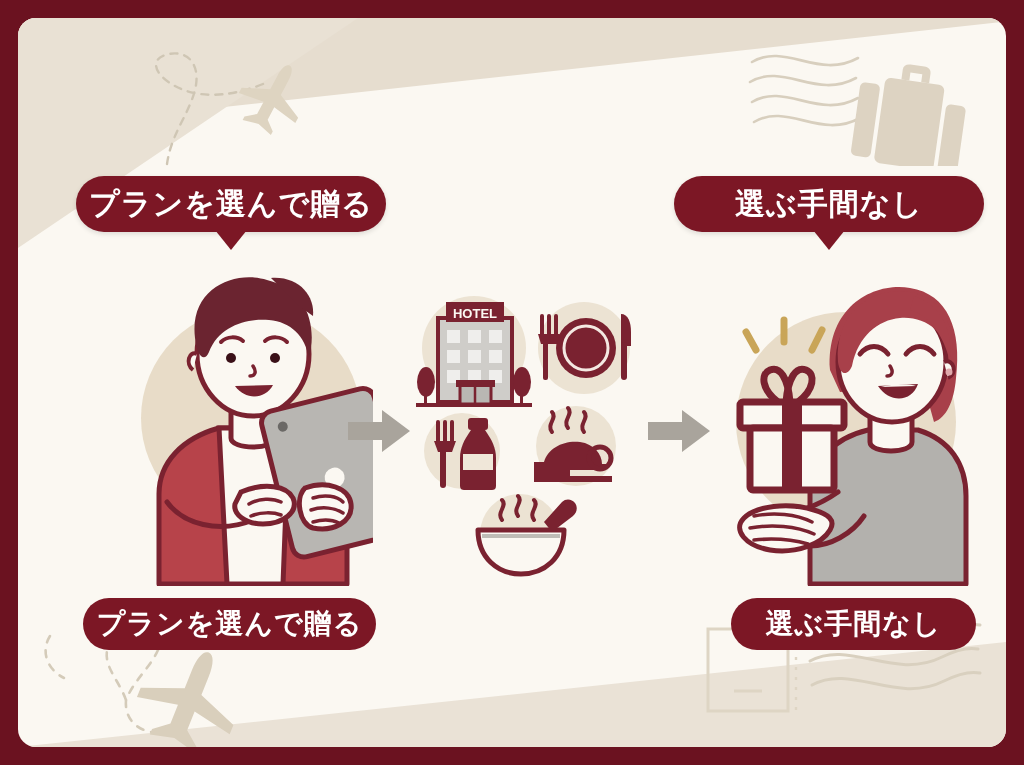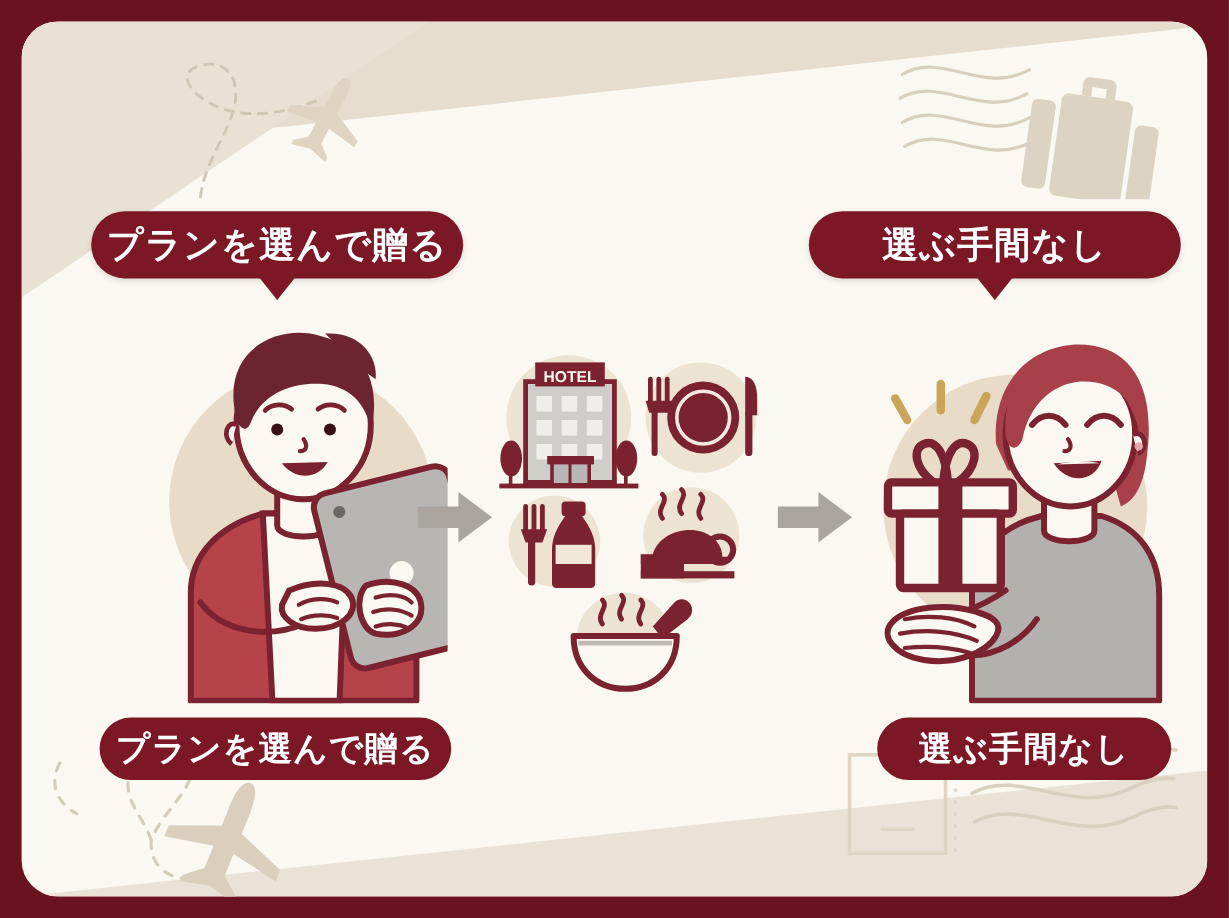--- a/index.html
+++ b/index.html
@@ -6,21 +6,21 @@
   body{
     width:1024px;height:765px;overflow:hidden;
     font-family:"Liberation Sans","DejaVu Sans",sans-serif;
     background:#6b1220;
   }
   #stage{position:relative;width:1024px;height:765px;background:#6b1220;}
 
   
   .panel{
     position:absolute;left:18px;top:18px;right:18px;bottom:18px;
-    background:#fbf8f2;border-radius:30px;overflow:hidden;
+    background:#fbf8f2;border-radius:18px;overflow:hidden;
   }
 
   
   .band-top{
     position:absolute;left:0;top:0;width:100%;height:180px;
     background:#e6ddcf;
     clip-path:polygon(0 0,100% 0,100% 2%,0 62%);
   }
   .band-topleft{
     position:absolute;left:0;top:0;width:340px;height:230px;

